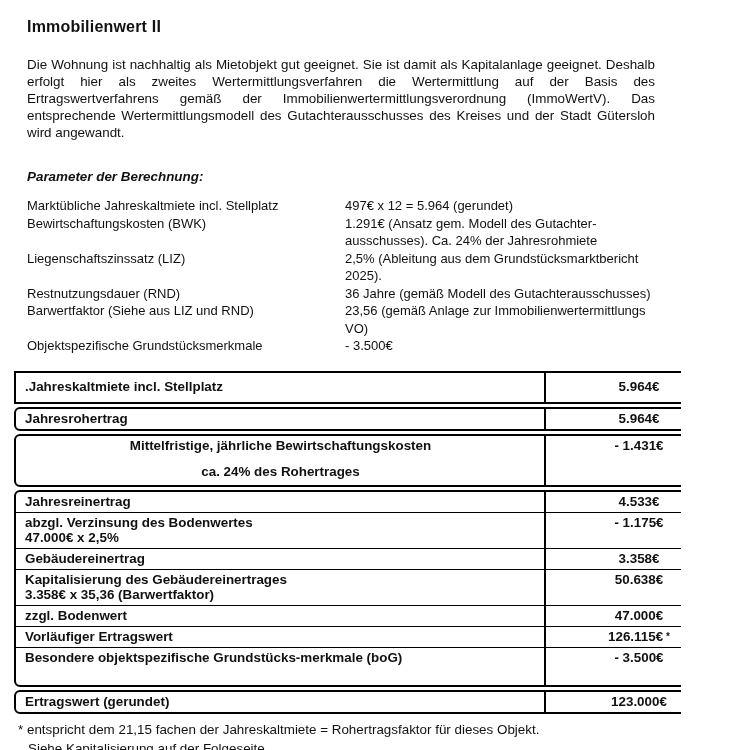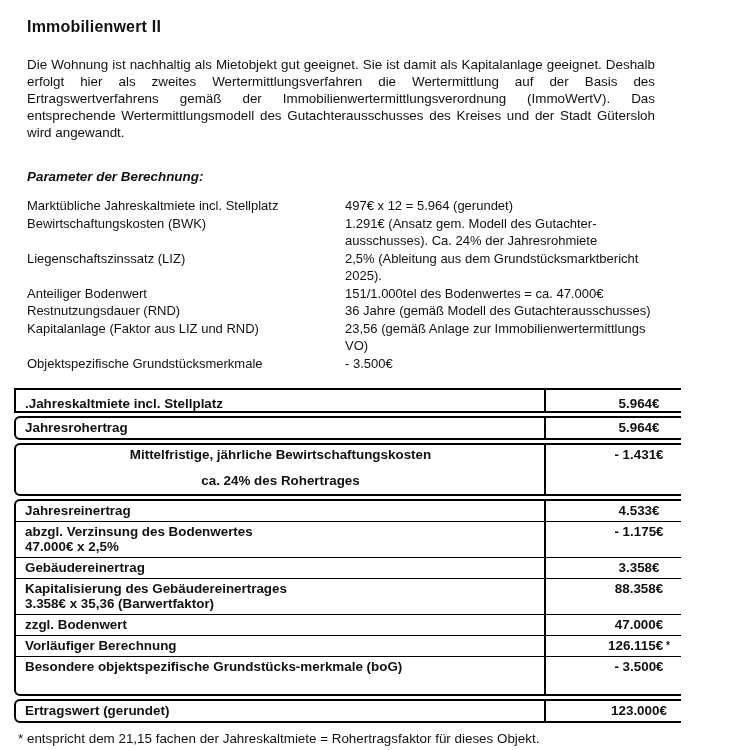--- a/index.html
+++ b/index.html
@@ -35,21 +35,21 @@
   }
   .vvalue {
     width: 178px; flex: none; text-align: center; font-weight: bold;
     font-size: 13.4px; line-height: 15px; padding: 2px 4px 3px 4px;
   }
   .l2 { display: block; }
   .l2:empty { display: none; }
   .mark { font-size: 10px; vertical-align: top; margin-left: 3px; font-weight: bold; }
   .mark:empty { display: none; }
 
-  .vt-kaltmiete .vlabel, .vt-kaltmiete .vvalue { padding-top: 6px; padding-bottom: 0; }
+  .vt-kaltmiete .vlabel, .vt-kaltmiete .vvalue { padding-top: 6px; padding-bottom: 8px; }
   .vt-bwk .vlabel, .vt-bwk .vvalue { padding-bottom: 6px; text-align: center; }
   .vt-bwk .l2 { margin-top: 11px; }
   .row-besondere .vlabel, .row-besondere .vvalue { padding-bottom: 20px; }
 
   .footnotes { margin: 6px 0 0 -9px; font-size: 13.4px; line-height: 19px; }
   .footnote-line2 { margin-left: 10px; }
 </style>
 </head>
 <body>
 
@@ -69,29 +69,25 @@
     <div class="param-row">
       <span class="param-label">Bewirtschaftungskosten (BWK)</span>
       <span class="param-value">1.291€ (Ansatz gem. Modell des Gutachter-
 ausschusses). Ca. 24% der Jahresrohmiete</span>
     </div>
     <div class="param-row">
       <span class="param-label">Liegenschaftszinssatz (LIZ)</span>
       <span class="param-value">2,5% (Ableitung aus dem Grundstücksmarktbericht 2025).</span>
     </div>
     <div class="param-row">
-      <span class="param-label">Anteiliger Bodenwert</span>
-      <span class="param-value">151/1.000tel des Bodenwertes = ca. 47.000€</span>
-    </div>
-    <div class="param-row">
       <span class="param-label">Restnutzungsdauer (RND)</span>
       <span class="param-value">36 Jahre (gemäß Modell des Gutachterausschusses)</span>
     </div>
     <div class="param-row">
-      <span class="param-label">Kapitalanlage (Faktor aus LIZ und RND)</span>
+      <span class="param-label">Barwertfaktor (Siehe aus LIZ und RND)</span>
       <span class="param-value">23,56 (gemäß Anlage zur Immobilienwertermittlungs VO)</span>
     </div>
     <div class="param-row">
       <span class="param-label">Objektspezifische Grundstücksmerkmale</span>
       <span class="param-value">- 3.500€</span>
     </div>
   </div>
 
   <div class="vt-stack">
 
@@ -154,34 +150,34 @@
         <div class="vvalue">
           <span>3.358€</span>
         </div>
       </div>
       <div class="vrow">
         <div class="vlabel">
           <span class="l1">Kapitalisierung des Gebäudereinertrages</span>
           <span class="l2">3.358€ x 35,36 (Barwertfaktor)</span>
         </div>
         <div class="vvalue">
-          <span>88.358€</span>
+          <span>50.638€</span>
         </div>
       </div>
       <div class="vrow">
         <div class="vlabel">
           <span class="l1">zzgl. Bodenwert</span>
         </div>
         <div class="vvalue">
           <span>47.000€</span>
         </div>
       </div>
       <div class="vrow">
         <div class="vlabel">
-          <span class="l1">Vorläufiger Berechnung</span>
+          <span class="l1">Vorläufiger Ertragswert</span>
         </div>
         <div class="vvalue">
           <span>126.115€</span><span class="mark">*</span>
         </div>
       </div>
       <div class="vrow row-besondere">
         <div class="vlabel">
           <span class="l1">Besondere objektspezifische Grundstücks-merkmale (boG)</span>
         </div>
         <div class="vvalue">

